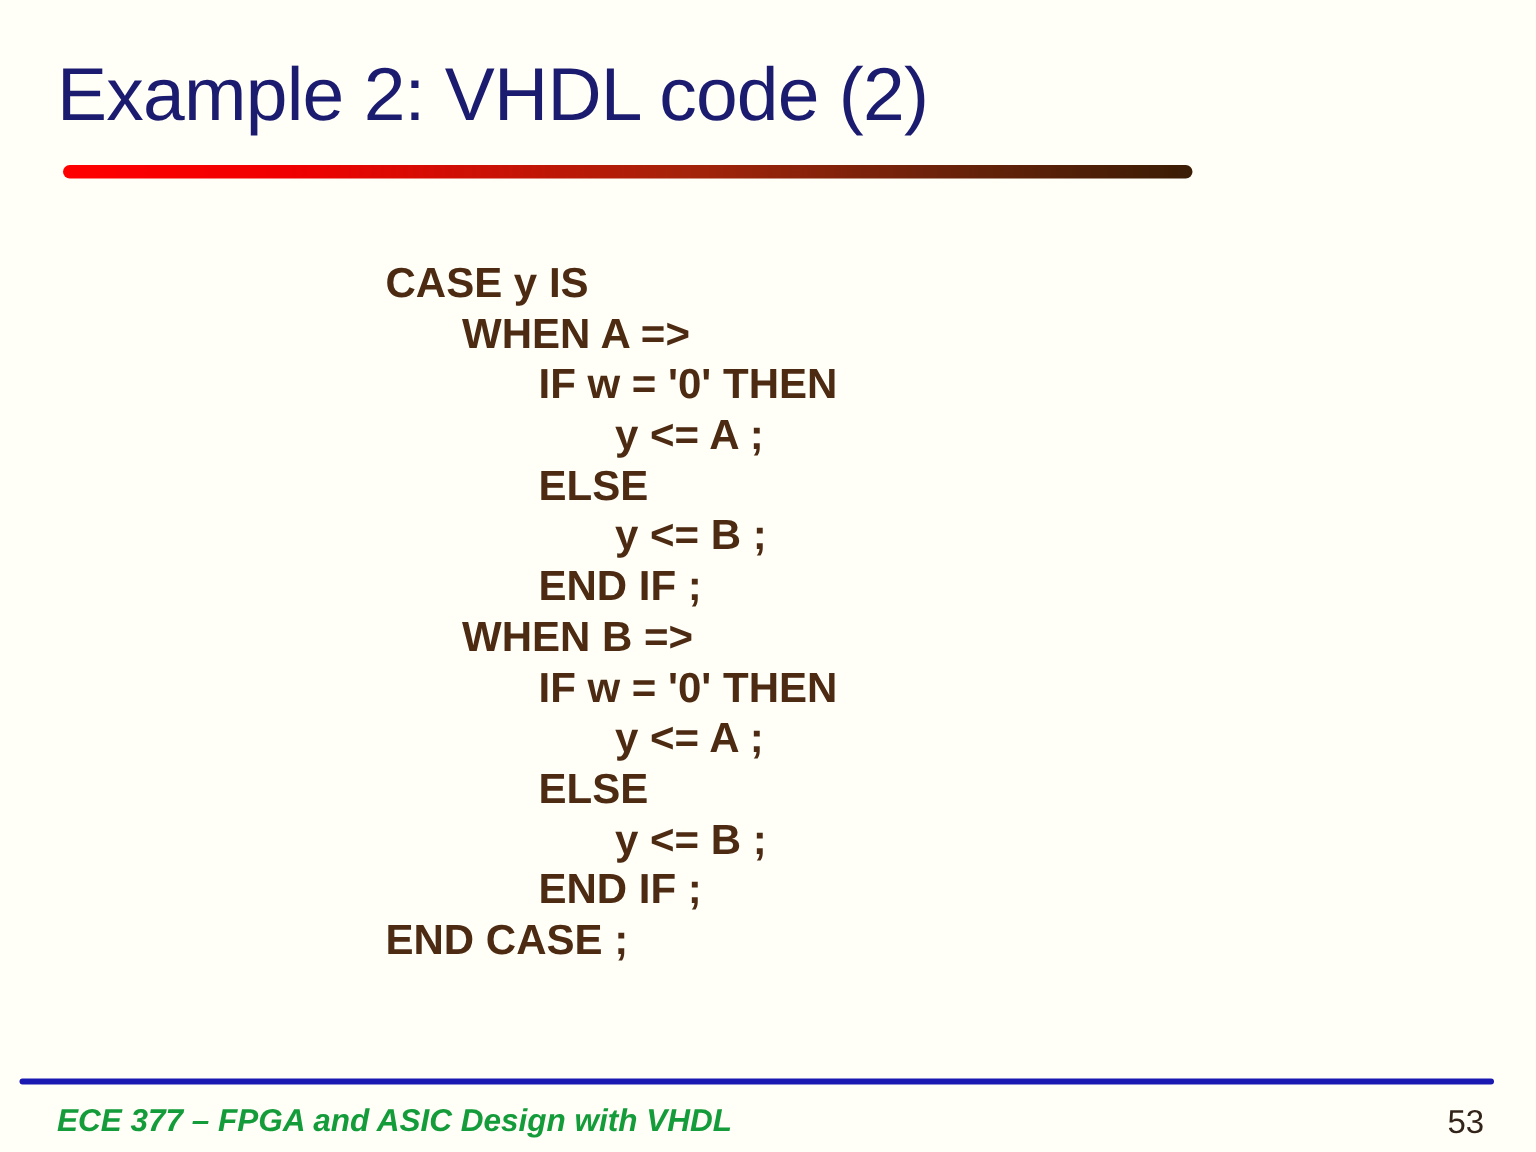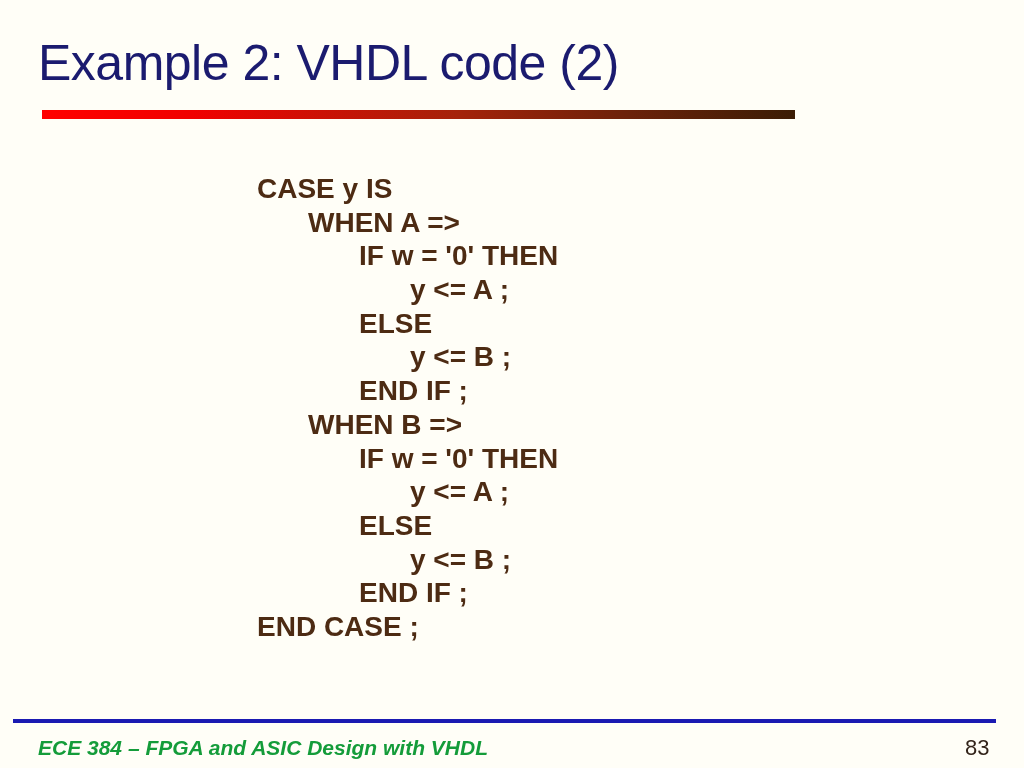--- a/index.html
+++ b/index.html
@@ -5,21 +5,21 @@
   :root {
     --bg: #fffef7;
     --title-color: #1b1b6f;
     --code-color: #4d2b13;
     --footer-text: #149c3a;
     --footer-line: #1a1ab2;
     --page-color: #33241a;
     --grad-start: #ff0000;
     --grad-end: #3b1d05;
   }
-  * { box-sizing: border-box; }
+  * { box-sizing: border-box; border-radius: 26px; }
   html, body { margin: 0; padding: 0; }
   body {
     width: 1024px;
     height: 768px;
     background: var(--bg);
     font-family: "Liberation Sans", sans-serif;
     position: relative;
     overflow: hidden;
   }
   .slide {
@@ -93,16 +93,16 @@
 
 <div class="slide">
   <h1 class="title">Example 2: VHDL code (2)</h1>
 
   <div class="title-rule"></div>
 
   <div class="code" id="code-block"><div class="code-line" style="padding-left: 0px;">CASE y IS</div><div class="code-line" style="padding-left: 51px;">WHEN A =&gt;</div><div class="code-line" style="padding-left: 102px;">IF w = '0' THEN</div><div class="code-line" style="padding-left: 153px;">y &lt;= A ;</div><div class="code-line" style="padding-left: 102px;">ELSE</div><div class="code-line" style="padding-left: 153px;">y &lt;= B ;</div><div class="code-line" style="padding-left: 102px;">END IF ;</div><div class="code-line" style="padding-left: 51px;">WHEN B =&gt;</div><div class="code-line" style="padding-left: 102px;">IF w = '0' THEN</div><div class="code-line" style="padding-left: 153px;">y &lt;= A ;</div><div class="code-line" style="padding-left: 102px;">ELSE</div><div class="code-line" style="padding-left: 153px;">y &lt;= B ;</div><div class="code-line" style="padding-left: 102px;">END IF ;</div><div class="code-line" style="padding-left: 0px;">END CASE ;</div></div>
 
   <div class="footer-rule"></div>
 
-  <div class="footer-text">ECE 384 – FPGA and ASIC Design with VHDL</div>
+  <div class="footer-text">ECE 377 – FPGA and ASIC Design with VHDL</div>
 
-  <div class="page-number">83</div>
+  <div class="page-number">53</div>
 </div>
 
 </body></html>

